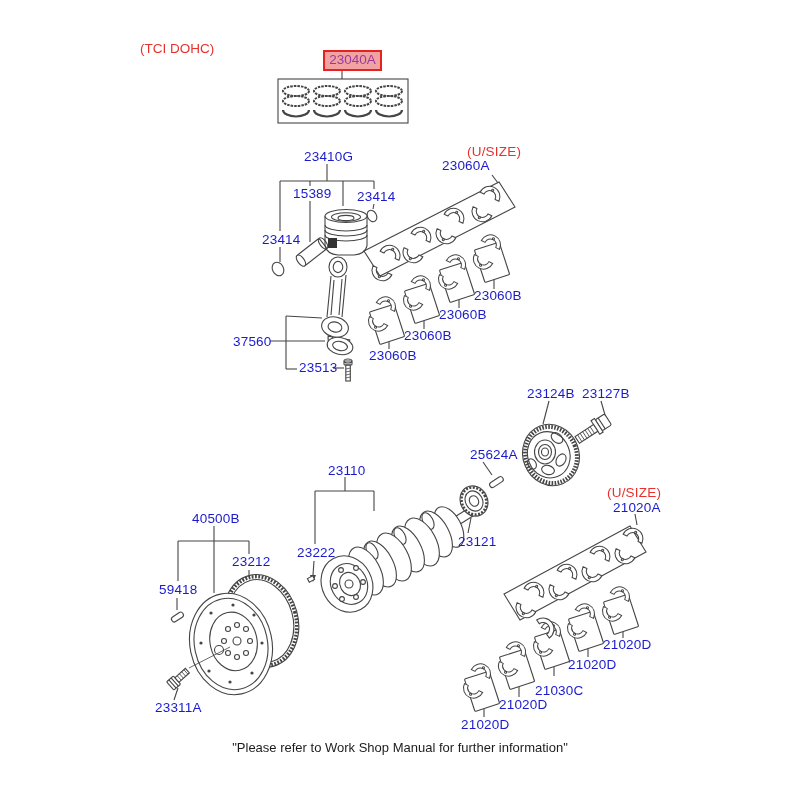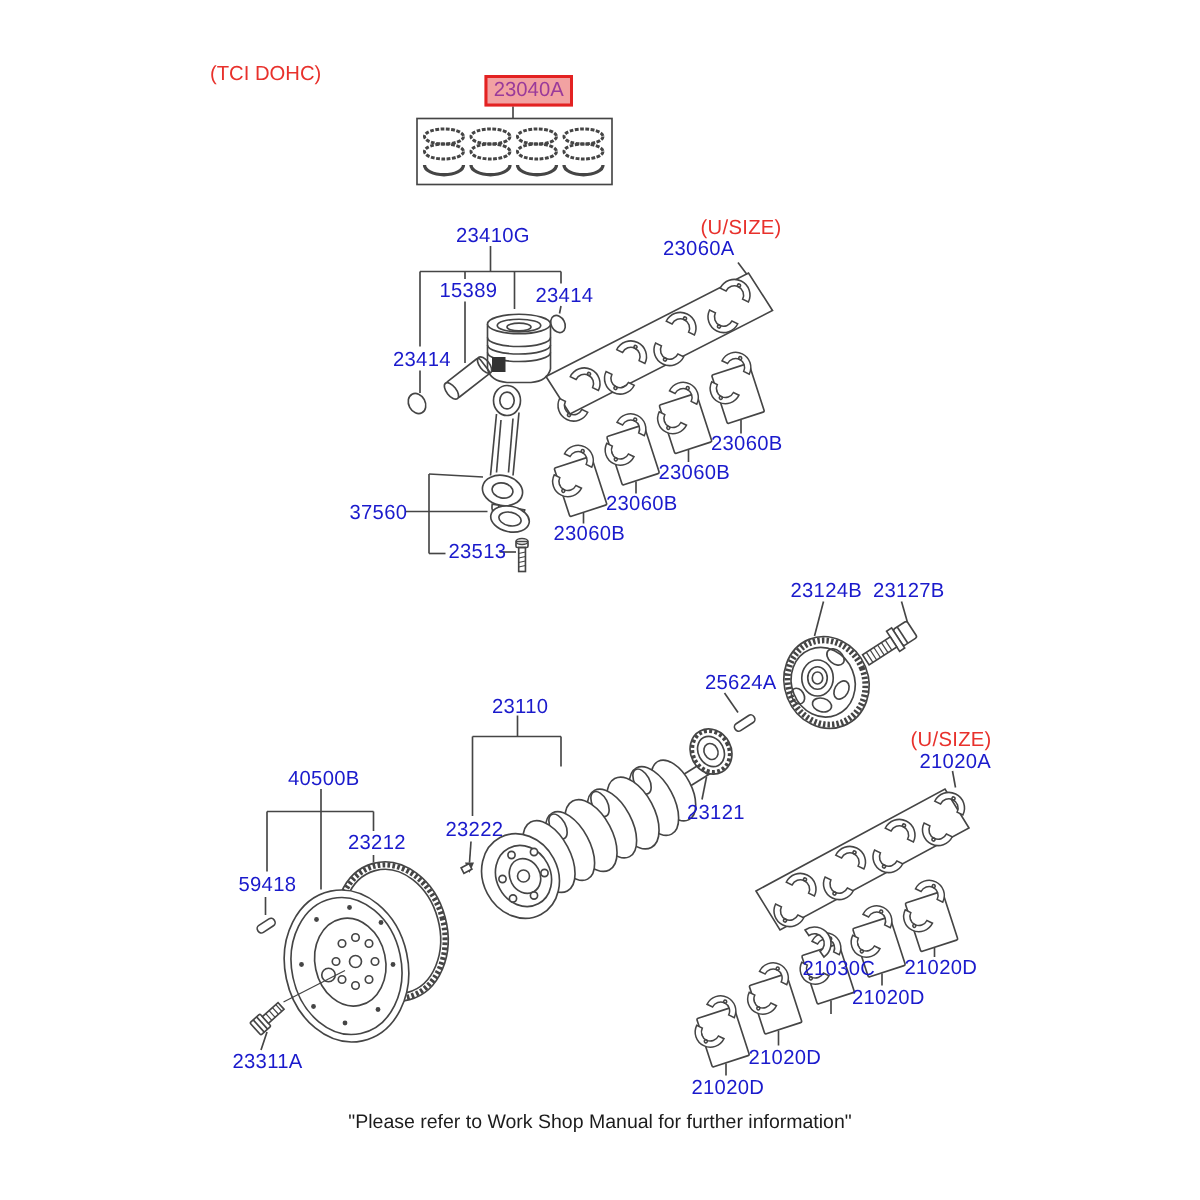--- a/index.html
+++ b/index.html
@@ -357,20 +357,20 @@
 <div class="lbl" style="left:328px;top:464px">23110</div>
 <div class="lbl red" style="left:607px;top:486px">(U/SIZE)</div>
 <div class="lbl" style="left:613px;top:501px">21020A</div>
 <div class="lbl" style="left:192px;top:512px">40500B</div>
 <div class="lbl" style="left:458px;top:535px">23121</div>
 <div class="lbl" style="left:297px;top:546px">23222</div>
 <div class="lbl" style="left:232px;top:555px">23212</div>
 <div class="lbl" style="left:159px;top:583px">59418</div>
 <div class="lbl" style="left:603px;top:638px">21020D</div>
 <div class="lbl" style="left:568px;top:658px">21020D</div>
-<div class="lbl" style="left:535px;top:639px">21030C</div>
+<div class="lbl" style="left:535px;top:684px">21030C</div>
 <div class="lbl" style="left:499px;top:698px">21020D</div>
 <div class="lbl" style="left:461px;top:718px">21020D</div>
 <div class="lbl" style="left:155px;top:701px">23311A</div>
 
 <div class="footer">"Please refer to Work Shop Manual for further information"</div>
 
 </div>
 
 </body></html>

